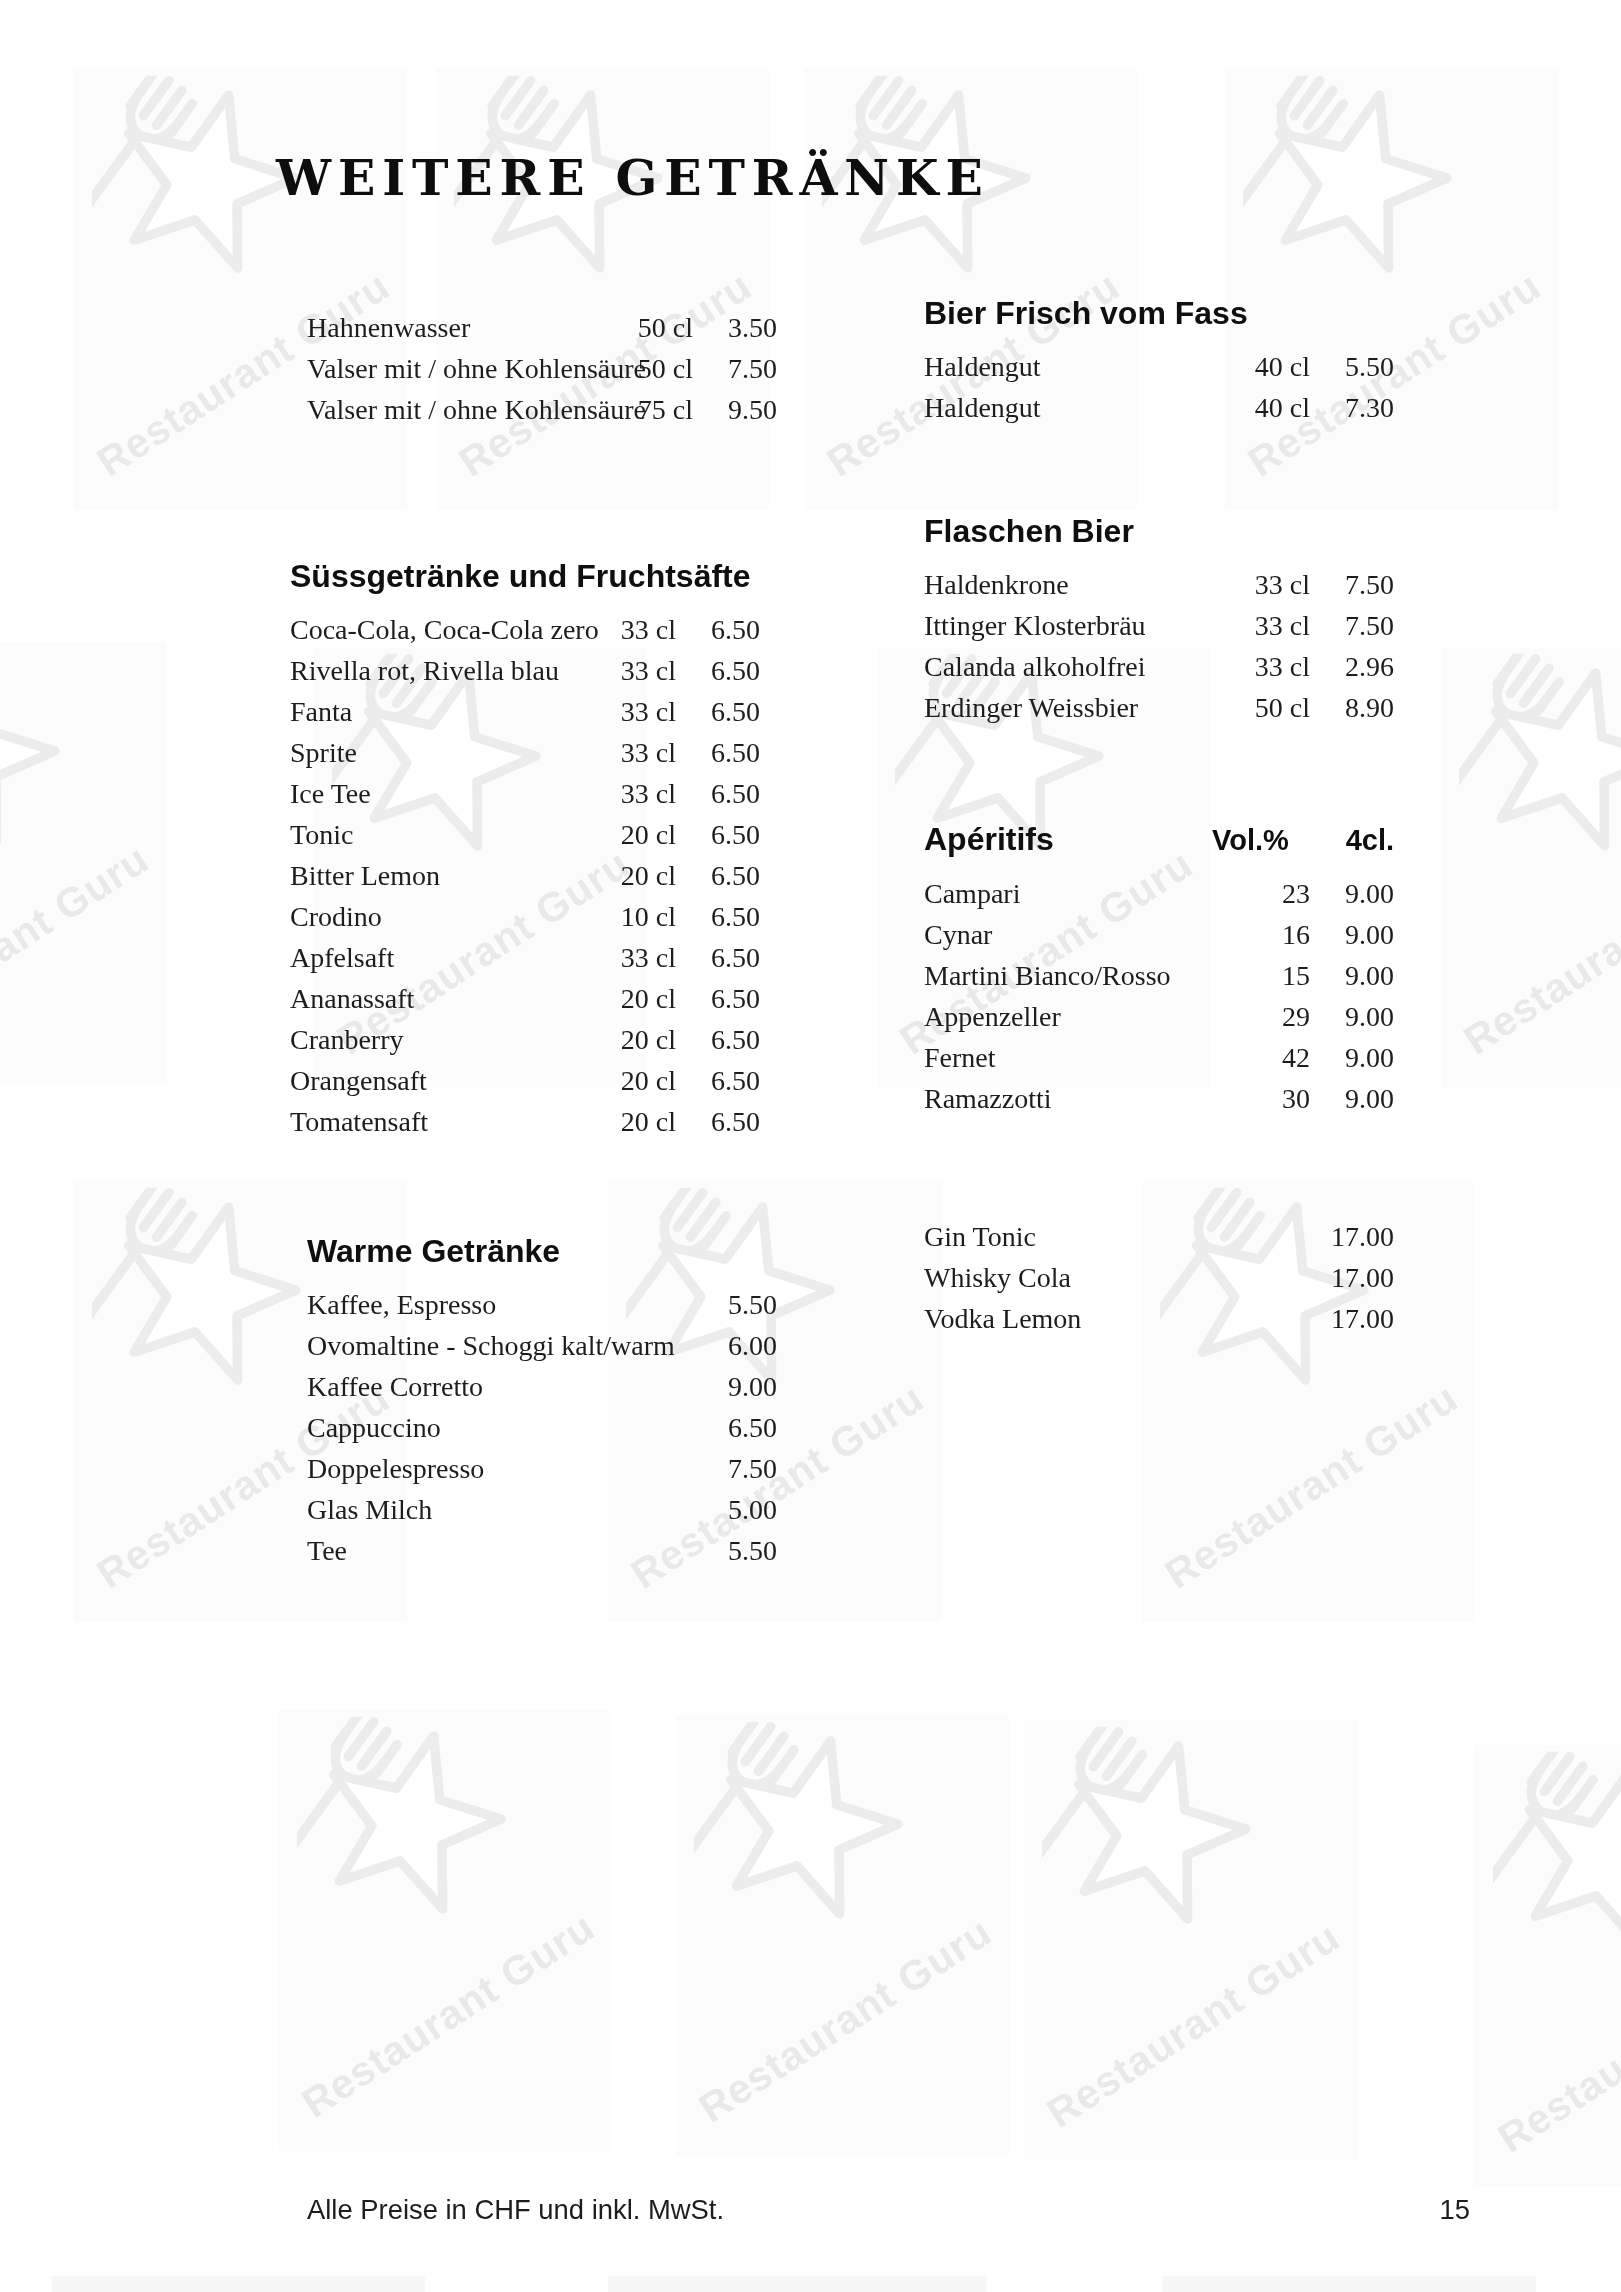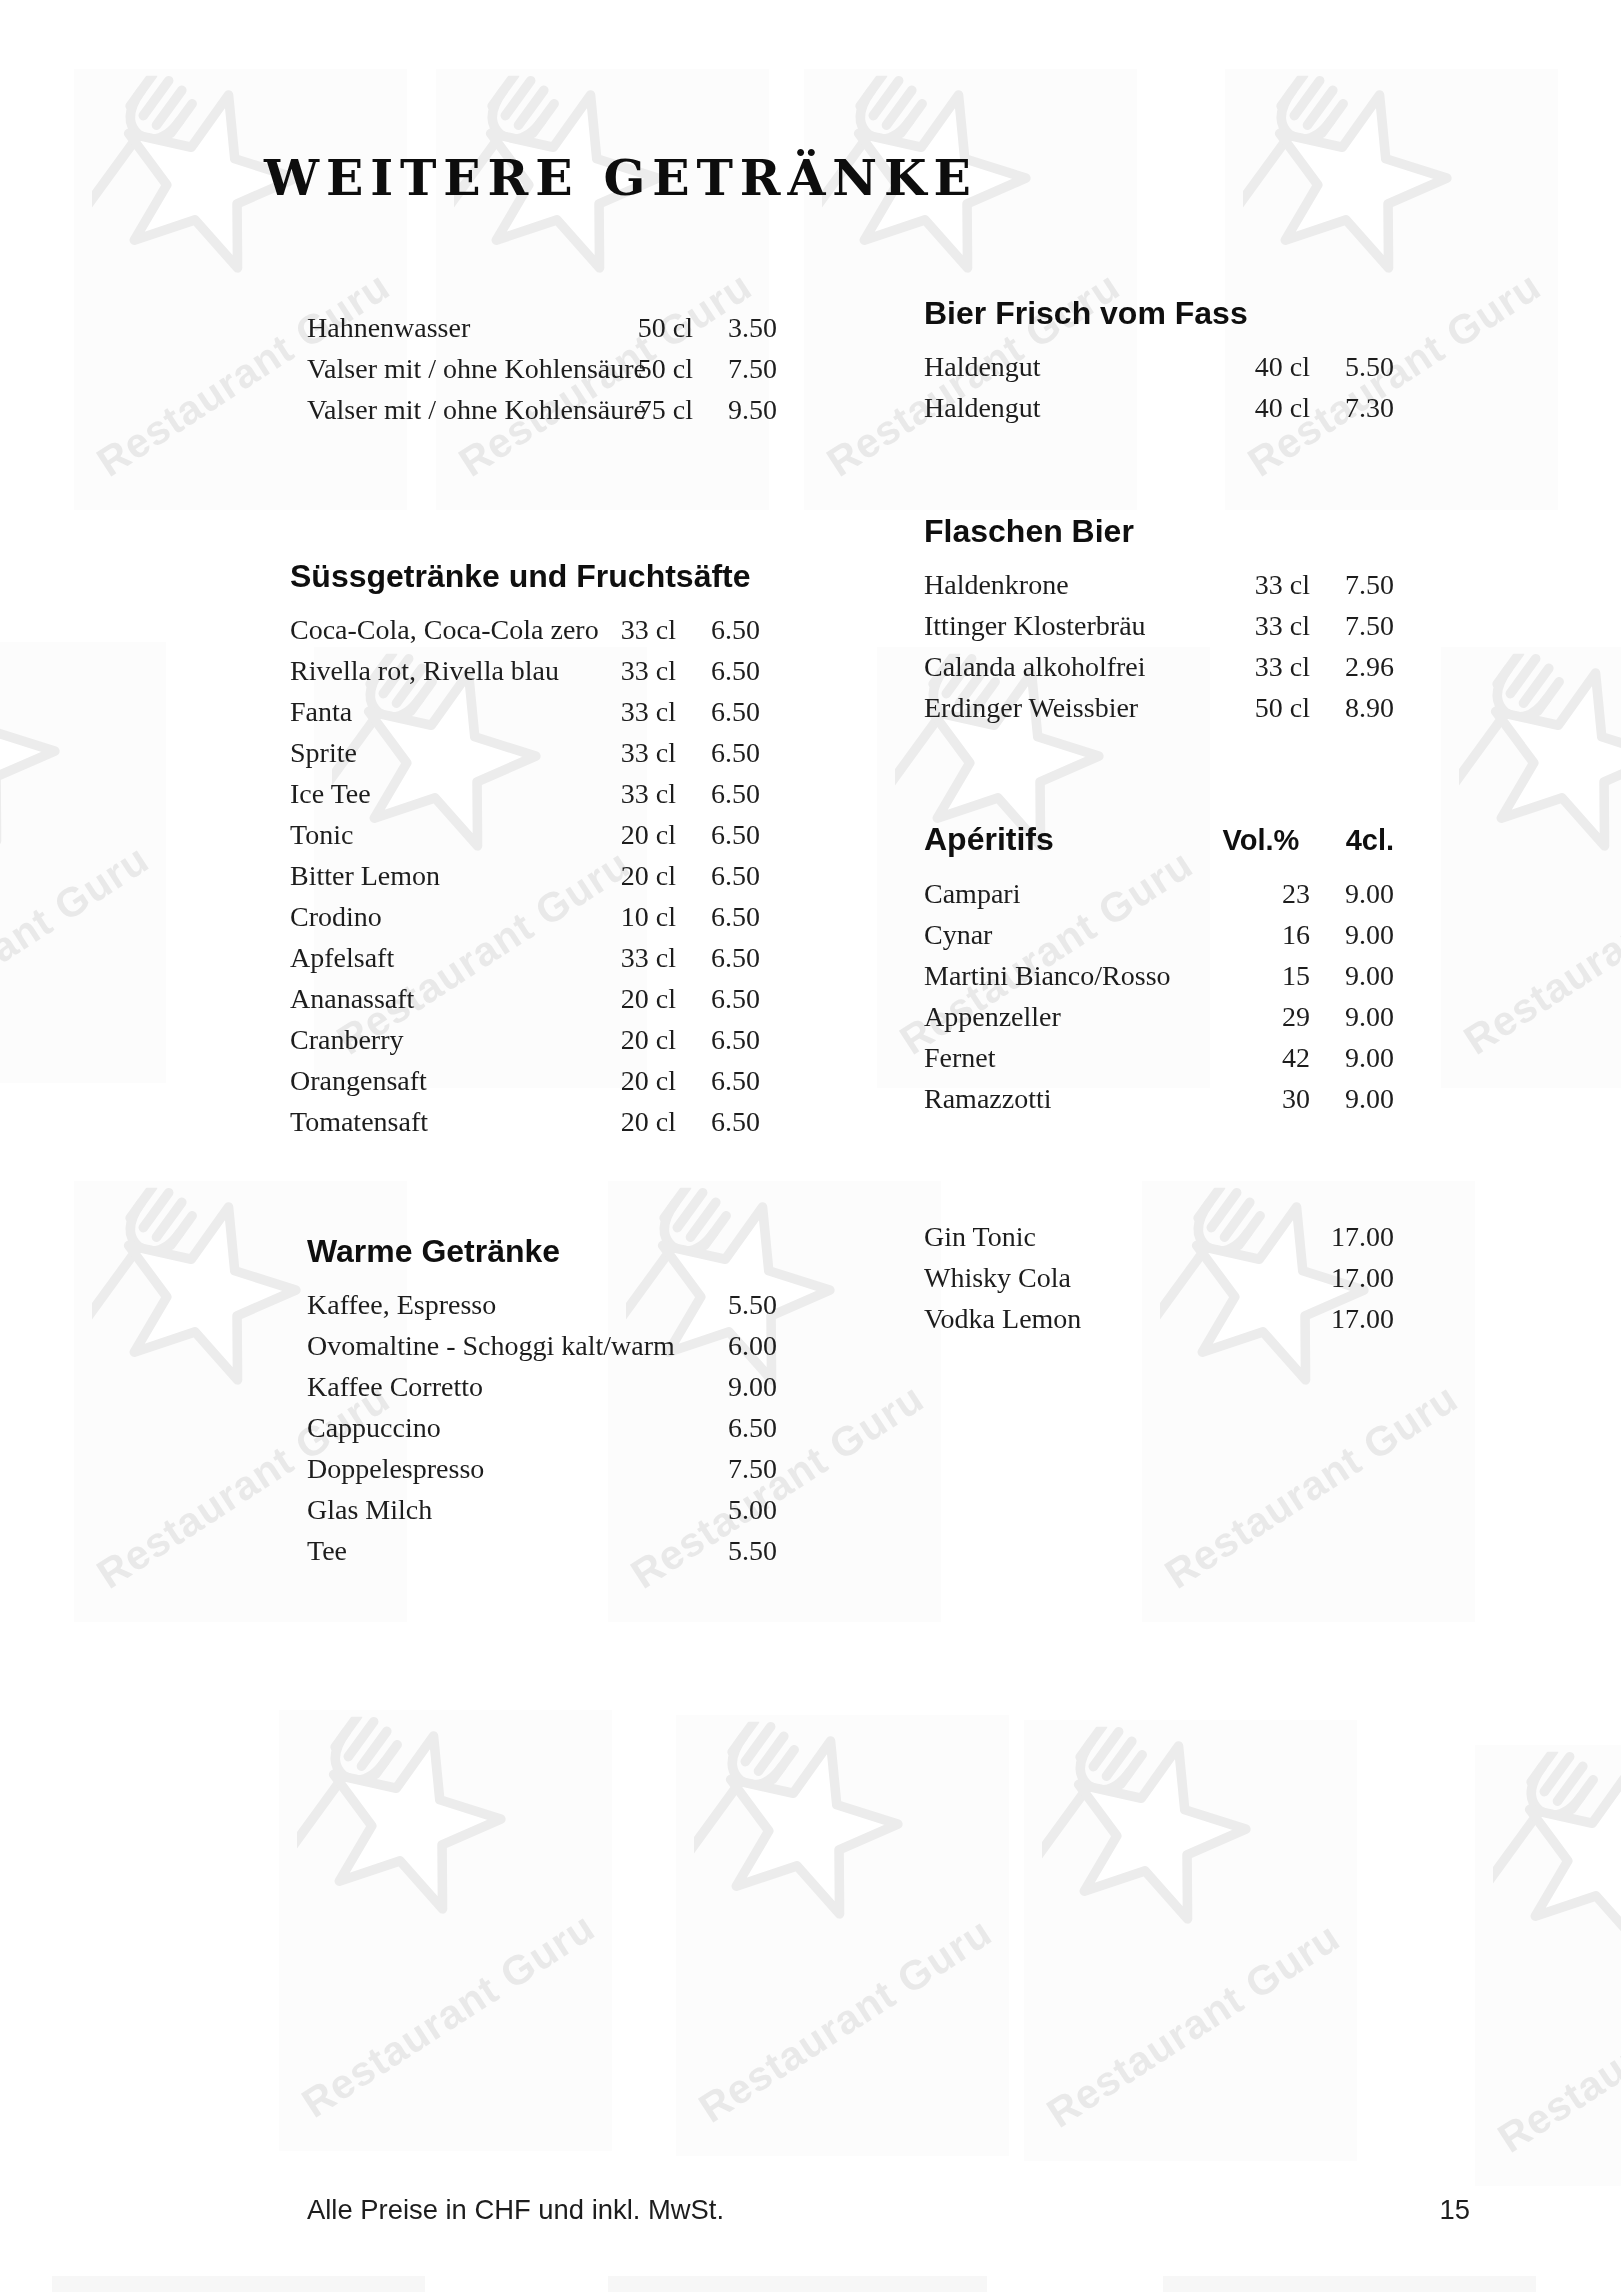--- a/index.html
+++ b/index.html
@@ -35,41 +35,41 @@
     color: #e9e9e9;
     transform: rotate(-33deg);
     white-space: nowrap;
   }
   .strip { position: absolute; top: 2276px; height: 16.7px; background: #f7f7f7; z-index: 0; }
 
   
   .content { position: absolute; inset: 0; z-index: 1; }
   .page-title {
     position: absolute;
-    left: 264px; top: 149px;
+    left: 276px; top: 149px;
     font-family: "DejaVu Serif", "Liberation Serif", serif;
     font-weight: 700;
     font-size: 49px;
     letter-spacing: 6.9px;
     color: #0d0d0d;
     white-space: nowrap;
   }
   .section { position: absolute; width: 470px; }
   .sec-title {
     font-size: 32px;
     font-weight: 700;
     color: #0f0f0f;
     line-height: 39px;
     display: flex;
     align-items: baseline;
     white-space: nowrap;
   }
   .sec-title .t { flex: 1; }
   .col-head { font-size: 29px; font-weight: 700; }
-  .ch-vol { width: 98px; text-align: center; }
+  .ch-vol { width: 98px; text-align: left; }
   .ch-price { width: 84px; text-align: right; }
   .items { margin-top: 13.7px; font-family: Liberation Serif, serif; }
   .row {
     display: flex;
     align-items: center;
     height: 41px;
     font-size: 28px;
     color: #1d1d1d;
   }
   .c-name { flex: 1; min-width: 0; white-space: nowrap; }

